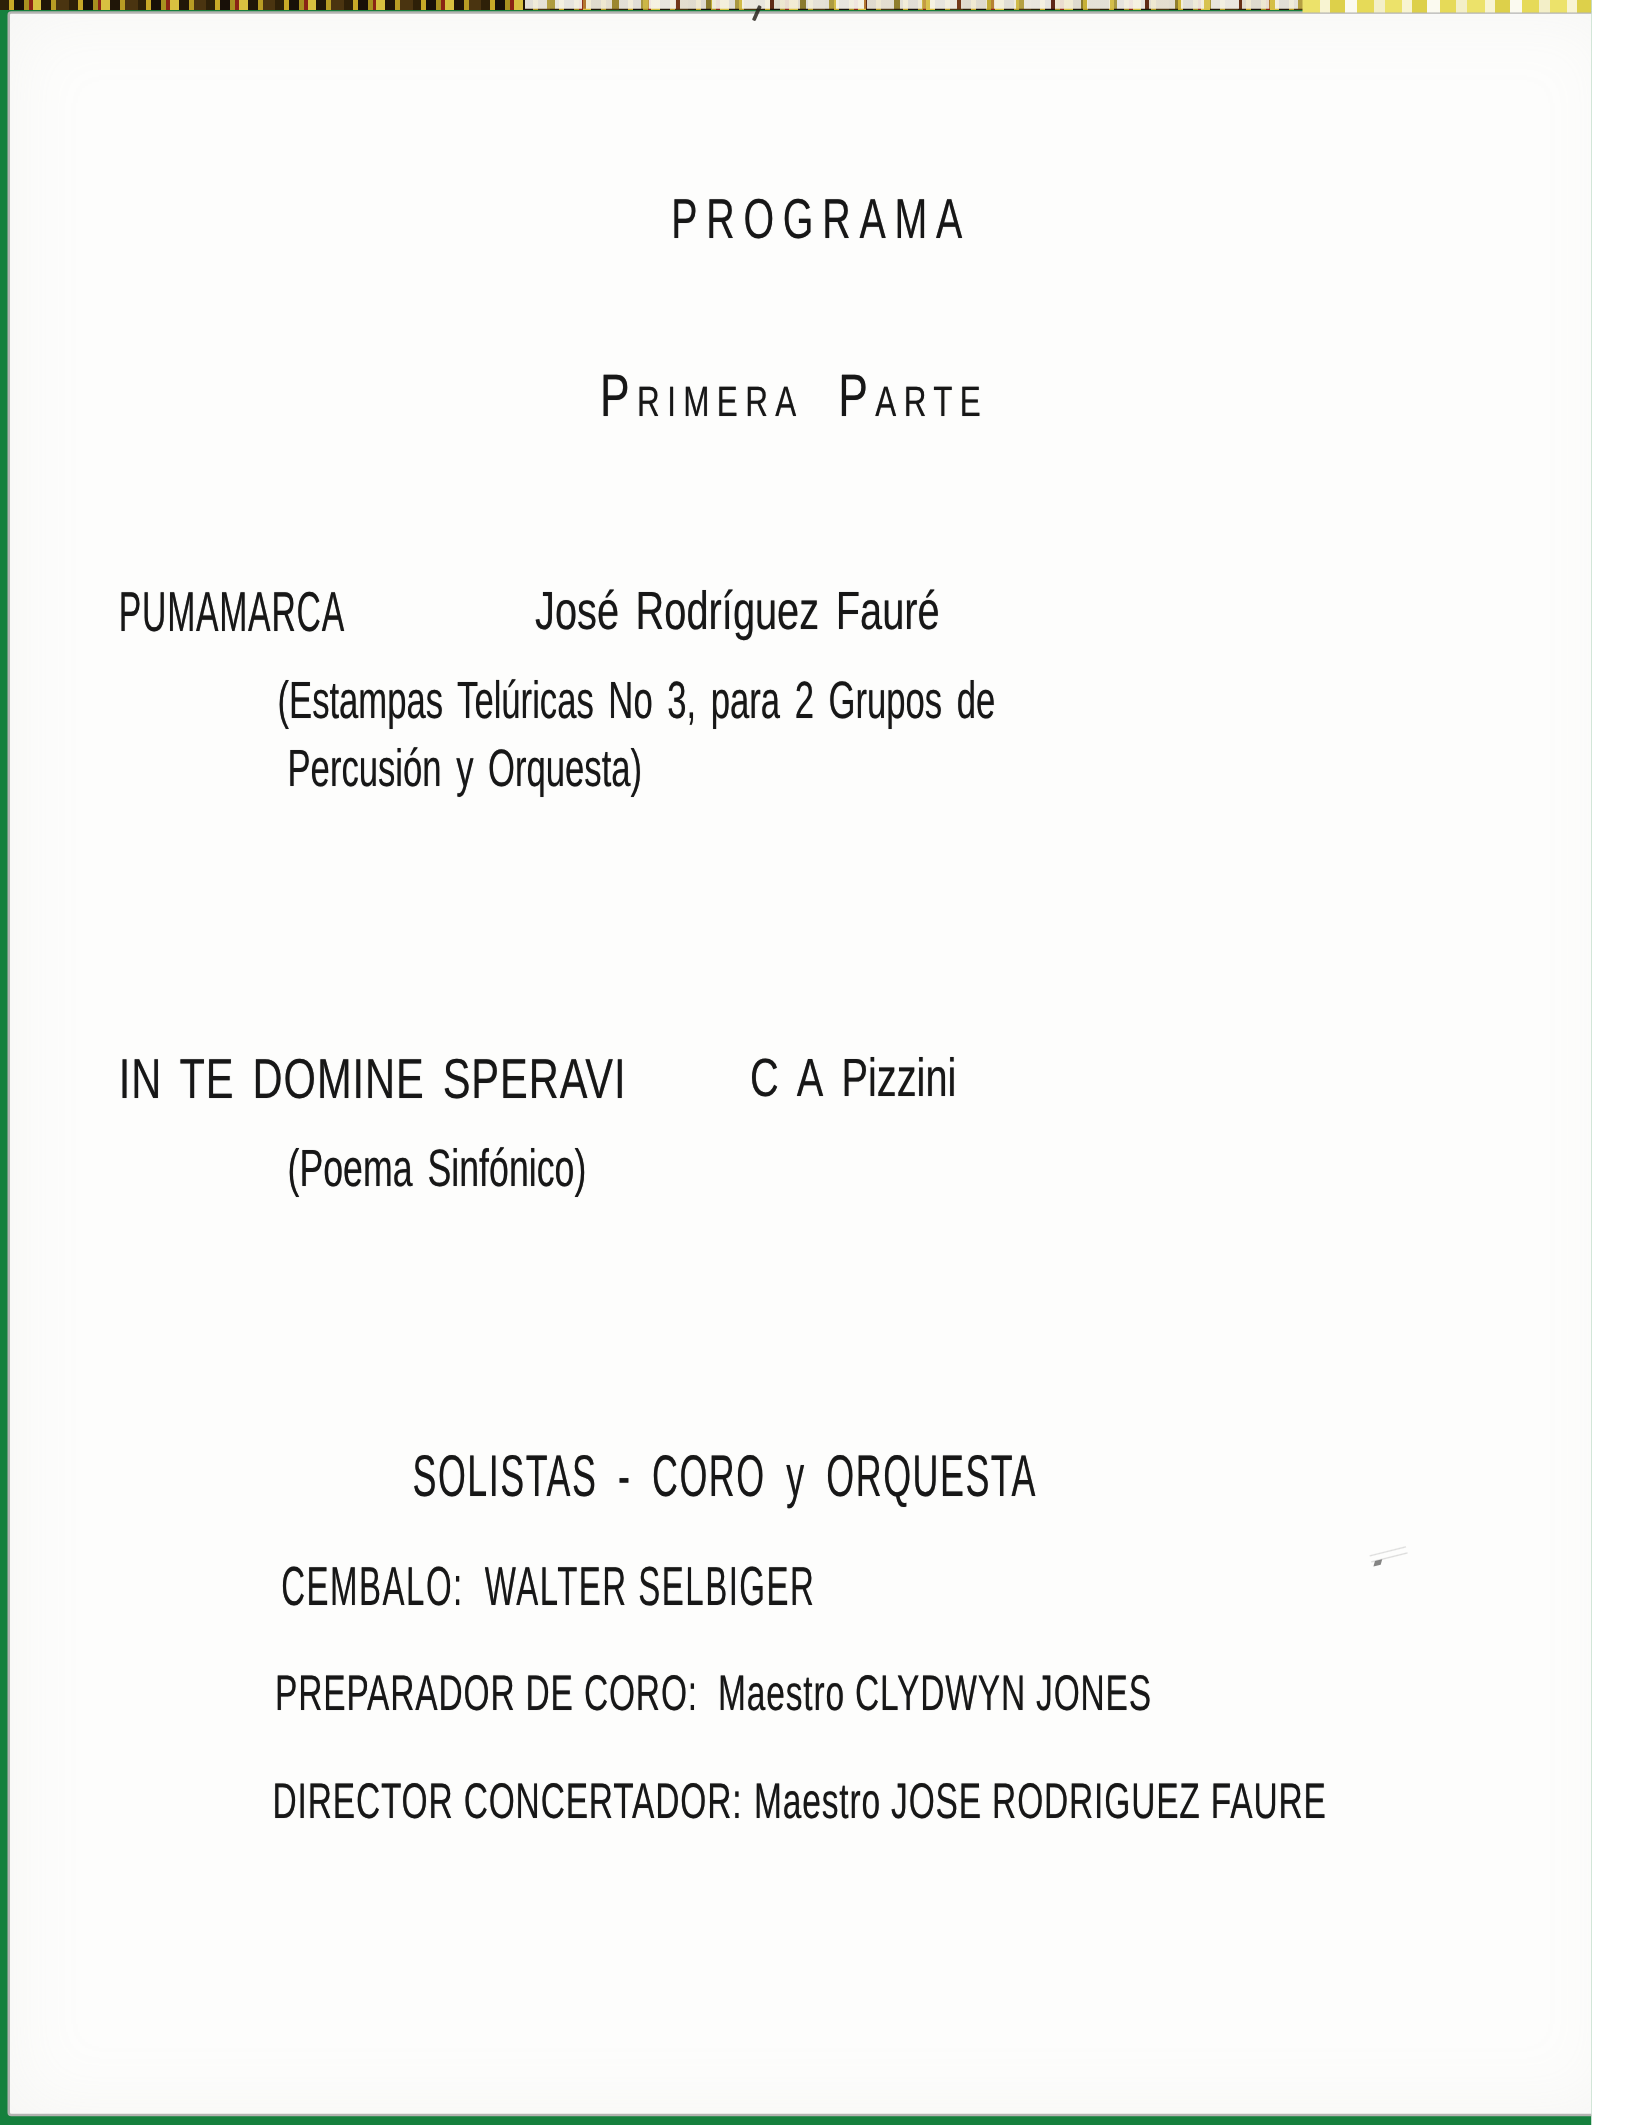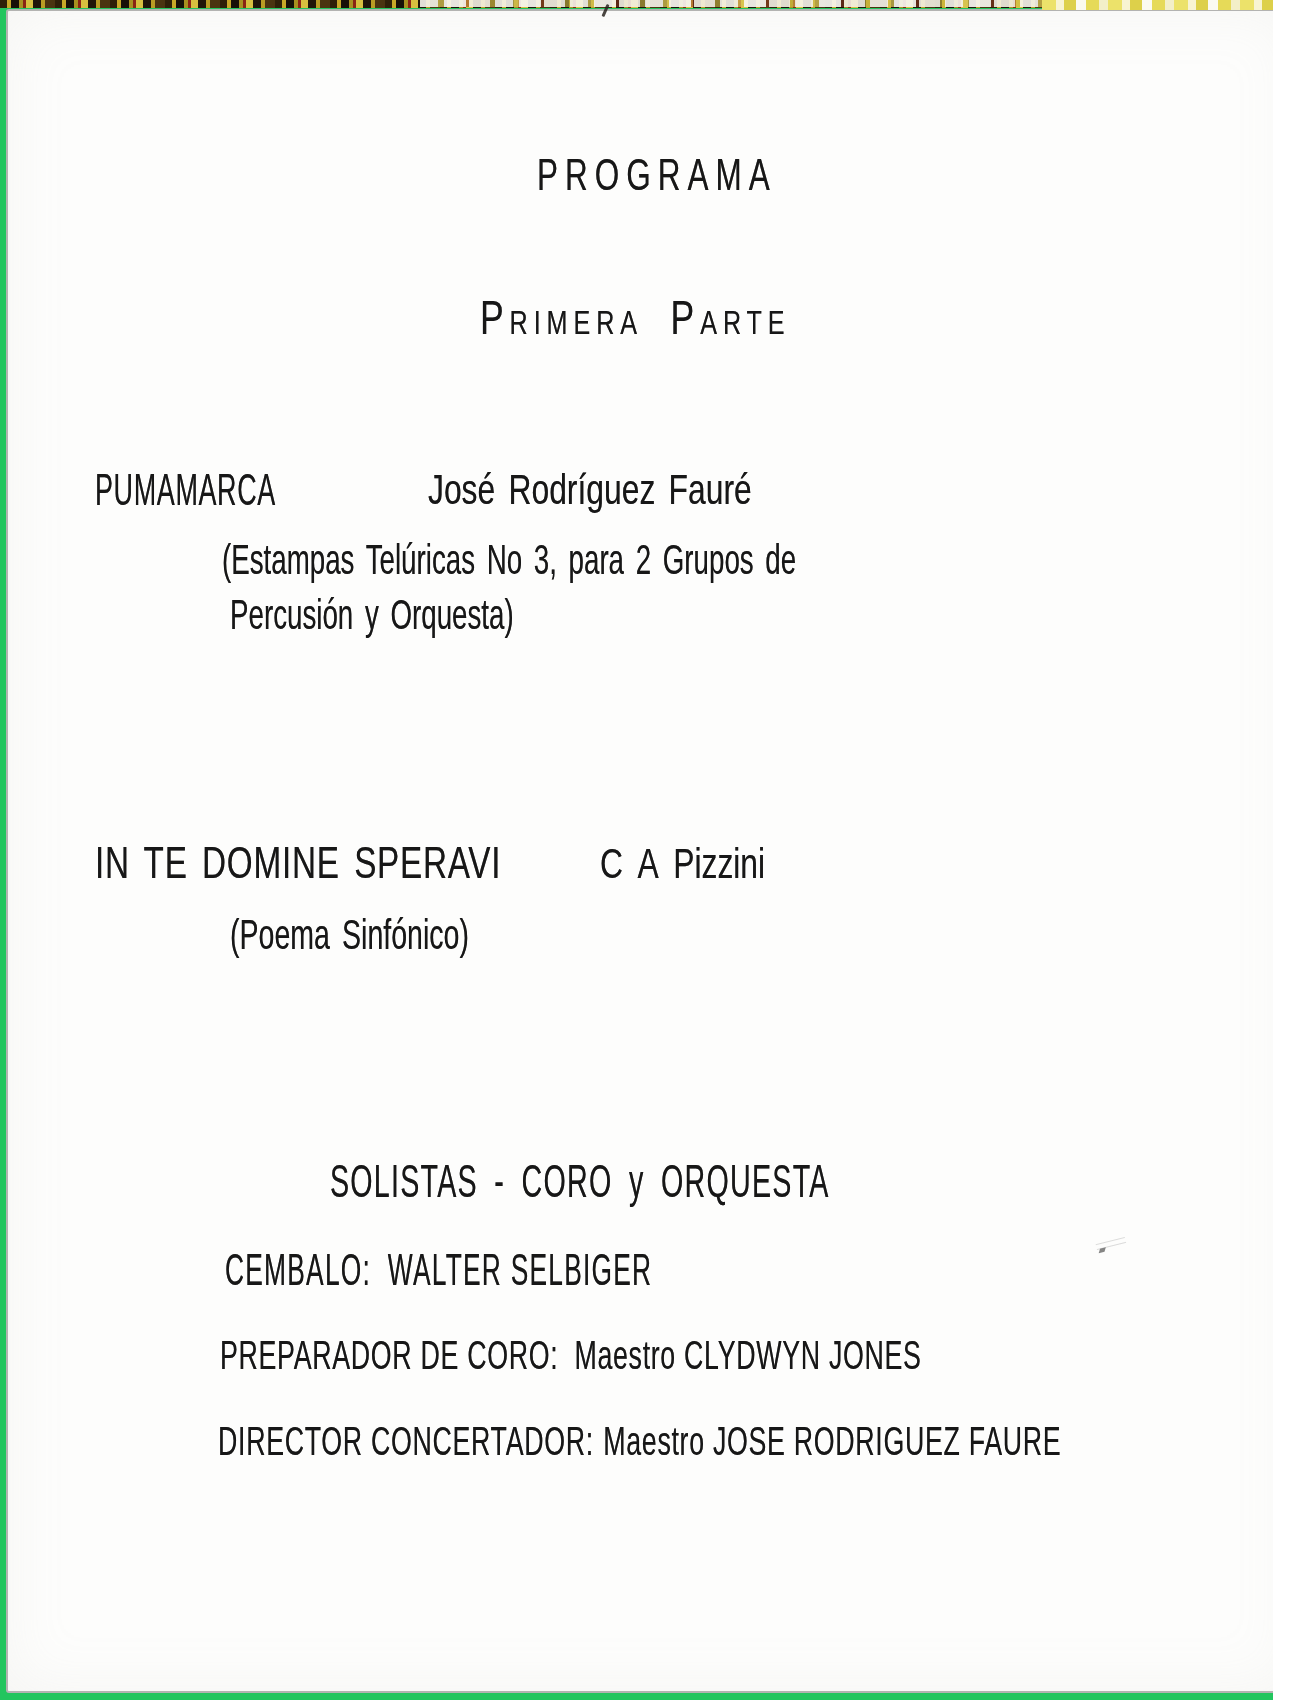--- a/index.html
+++ b/index.html
@@ -1,19 +1,19 @@
 <!DOCTYPE html>
 <html><head>
 <meta charset="utf-8">
 <style>
   html,body { margin:0; padding:0; background:#ffffff; }
   .stage {
     position:relative;
     width:1273px; height:1700px;
-    background:#22c55e;
+    background:#15803d;
     overflow:hidden;
     font-family:"Liberation Sans","DejaVu Sans",sans-serif;
   }
   
   .page {
     position:absolute; left:6px; top:9px;
     width:1289px; height:1684px;
     box-sizing:border-box;
     background:#fdfdfc;
     border:2px solid #b3b3b1;

